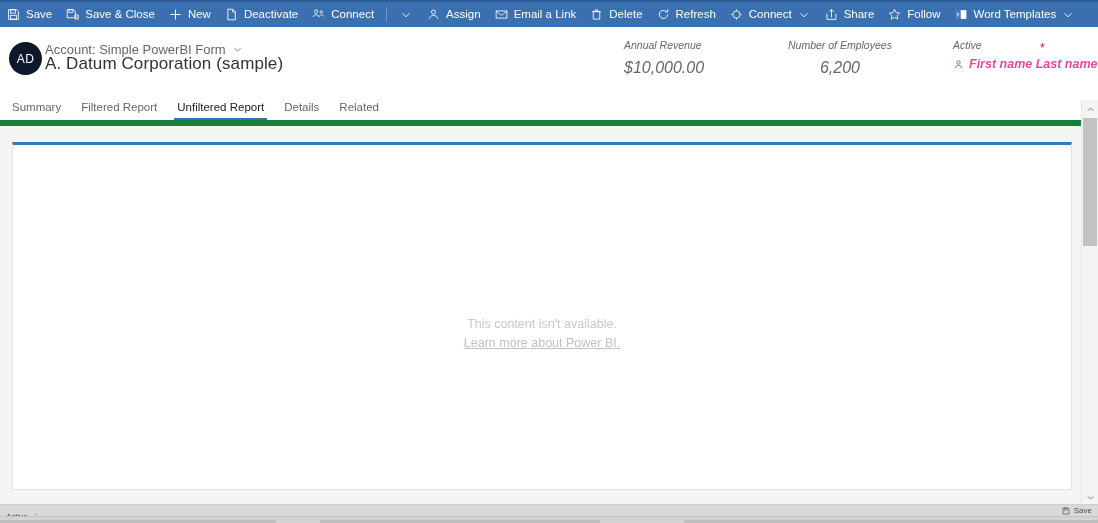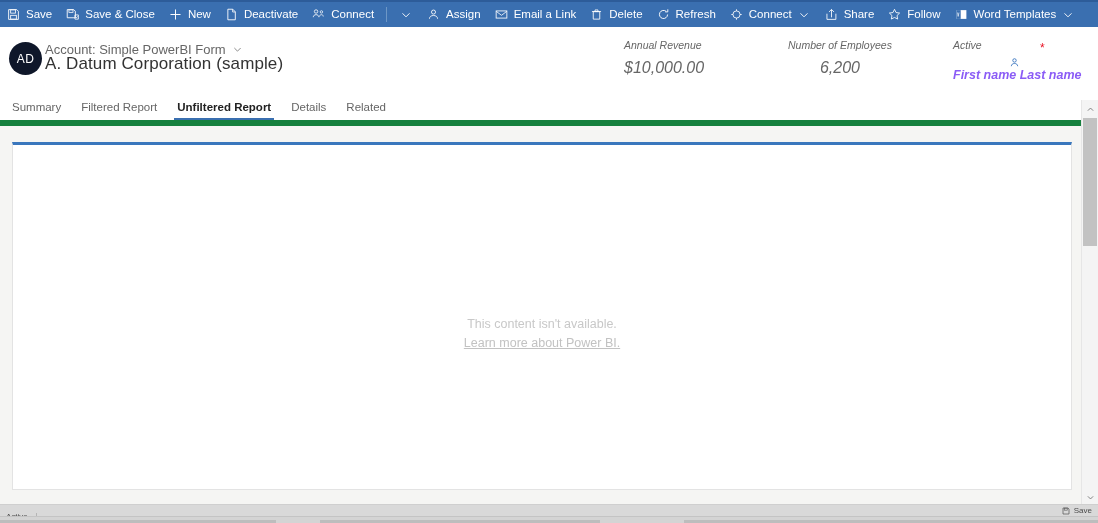--- a/index.html
+++ b/index.html
@@ -138,24 +138,23 @@
     color: #e81123;
     font-size: 12px;
     line-height: 1;
   }
   #owner-value {
     margin-top: 6px;
     display: flex;
     align-items: center;
     font-size: 12.5px;
     font-weight: bold;
-    color: #8b5cf6;
+    color: #ec4899;
     white-space: nowrap;
     cursor: pointer;
-    flex-direction: column;
   }
   #owner-value .person-ico {
     margin-right: 5px;
     display: inline-flex;
     align-items: center;
   }
 
   
   #tab-strip {
     position: absolute;
@@ -172,21 +171,21 @@
     position: relative;
     font-size: 11.5px;
     color: #666666;
     padding: 0 10px 7px 10px;
     cursor: pointer;
     white-space: nowrap;
   }
   .tab:first-child { margin-left: 2px; }
   .tab.active {
     color: #222222;
-    font-weight: bold;
+    font-weight: normal;
     margin-top: 14px;
   }
   .tab.active::after {
     content: "";
     position: absolute;
     left: 7px; right: 7px;
     bottom: 0;
     height: 2px;
     background: #3a6fb0;
   }

